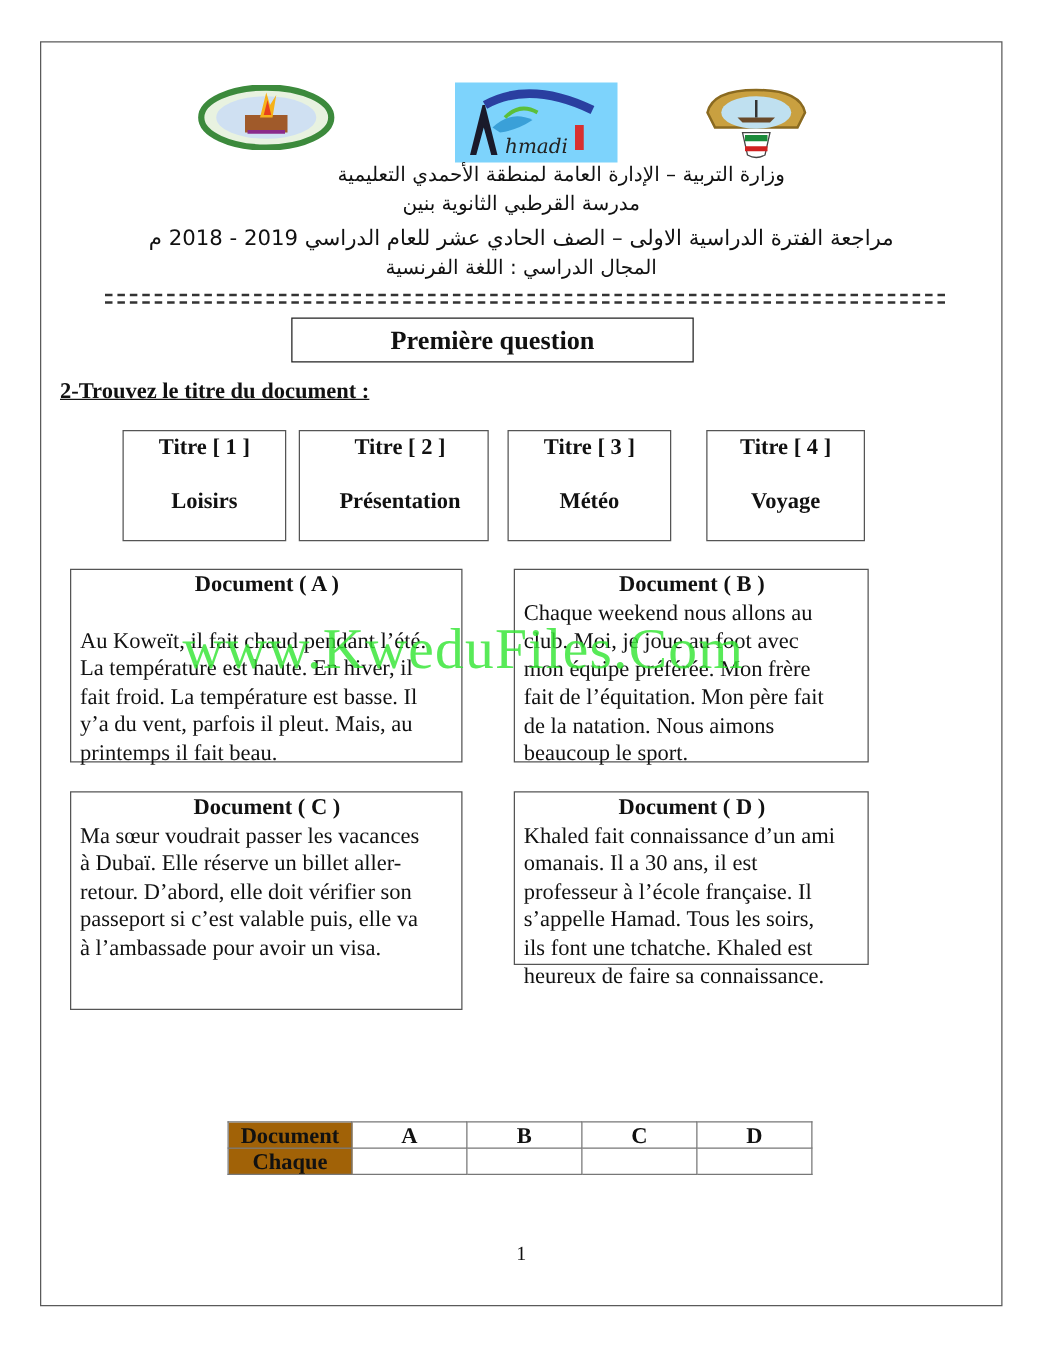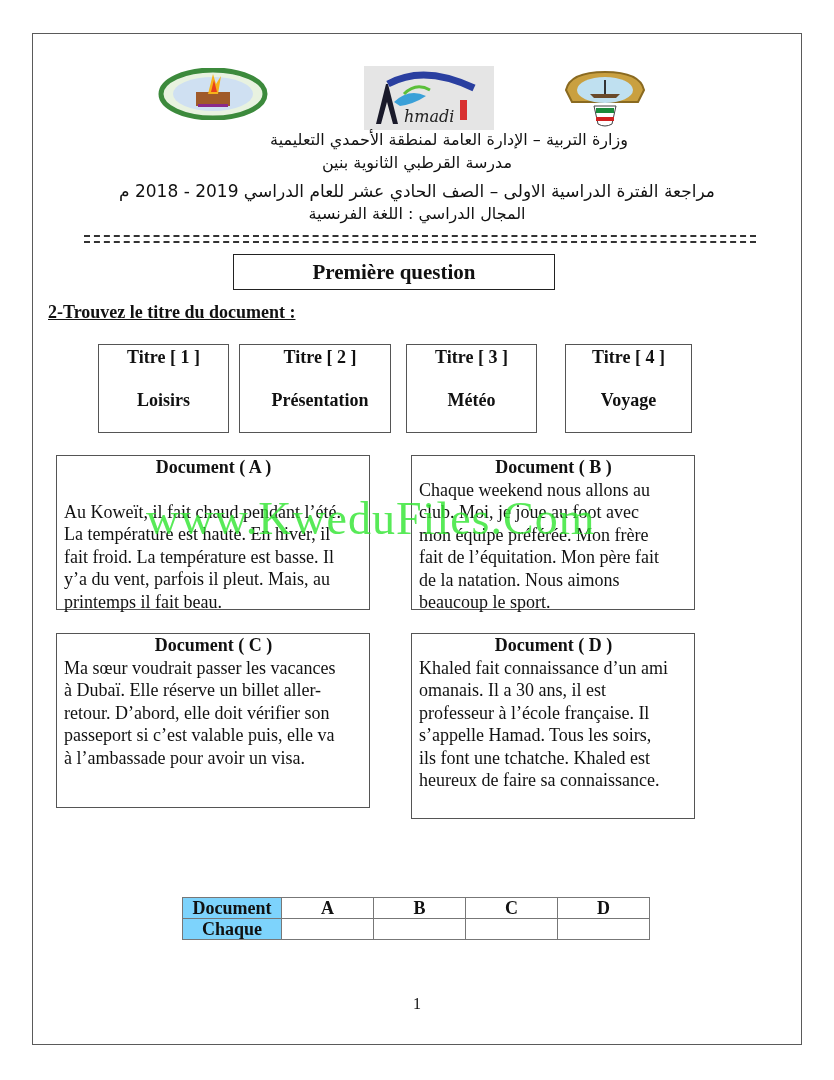--- a/index.html
+++ b/index.html
@@ -1,20 +1,20 @@
 <!DOCTYPE html>
 <html><head>
   <meta charset="utf-8">
   <style>
     html, body { margin: 0; padding: 0; background: #ffffff; }
     body { width: 834px; height: 1080px; position: relative; overflow: hidden; font-family: "Liberation Serif", serif; color: #111; }
     .page-frame { position: absolute; left: 32px; top: 33px; width: 770px; height: 1012px; border: 1.5px solid #5a5a5a; box-sizing: border-box; }
     .logo { position: absolute; }
     .logo-school { left: 158px; top: 68px; width: 110px; height: 52px; }
-    .logo-insp { left: 364px; top: 66px; width: 130px; height: 64px; background: #e5e5e5; }
+    .logo-insp { left: 364px; top: 66px; width: 130px; height: 64px; background: #7dd3fc; }
     .logo-kuwait { left: 560px; top: 68px; width: 90px; height: 60px; }
     .ar-line { position: absolute; left: 0; width: 834px; text-align: center; direction: rtl; font-family: "DejaVu Sans", sans-serif; font-size: 16px; color: #111; }
     .ar1 { top: 130px; padding-left: 32px; }
     .ar2 { top: 153px; }
     .ar3 { top: 181px; font-size: 17px; }
     .ar4 { top: 204px; }
     .equals { position: absolute; left: 84px; top: 232px; width: 672px; height: 14px; }
     .eq-line { position: absolute; left: 0; right: 0; height: 0; border-top: 2.5px dashed #333; }
     .eq-line.l1 { top: 3px; }
     .eq-line.l2 { top: 9px; }
@@ -26,25 +26,25 @@
     .tb1 { left: 55px; width: 131px; margin-left: 43px; }
     .tb2 { left: 239px; width: 152px; padding-left: 10px; }
     .tb3 { left: 406px; width: 131px; }
     .tb4 { left: 565px; width: 127px; }
     .doc-box { position: absolute; border: 1px solid #555; box-sizing: border-box; font-size: 18px; line-height: 22.5px; padding: 0 6px 12px 7px; }
     .doc-box .d-head { text-align: center; font-weight: bold; }
     .docA { left: 56px; top: 455px; width: 314px; height: 155px; }
     .docA .d-head { margin-bottom: 22px; }
     .docB { left: 411px; top: 455px; width: 284px; height: 155px; }
     .docC { left: 56px; top: 633px; width: 314px; height: 175px; }
-    .docD { left: 411px; top: 633px; width: 284px; height: 186px; }
+    .docD { left: 411px; top: 633px; width: 284px; height: 139px; }
     .watermark { position: absolute; left: 146px; top: 492px; font-size: 46px; color: #34e634; opacity: 0.82; letter-spacing: 1px; white-space: nowrap; pointer-events: none; font-family: "Liberation Serif", serif; }
     .answer-table { position: absolute; left: 182px; top: 897px; border-collapse: collapse; font-weight: bold; font-size: 18px; }
     .answer-table td { border: 1px solid #777; height: 20px; padding: 0; text-align: center; line-height: 20px; }
-    .answer-table td.hdr { background: #7dd3fc; width: 98px; }
+    .answer-table td.hdr { background: #a16207; width: 98px; }
     .answer-table td.cell { width: 91px; }
     .page-number { position: absolute; left: 0; width: 834px; top: 995px; text-align: center; font-size: 16px; }
   </style>
 </head>
 <body>
 
 <div class="page-frame"></div>
 
 <div class="logo logo-school">
   <svg width="110" height="52" viewBox="0 0 110 52">

